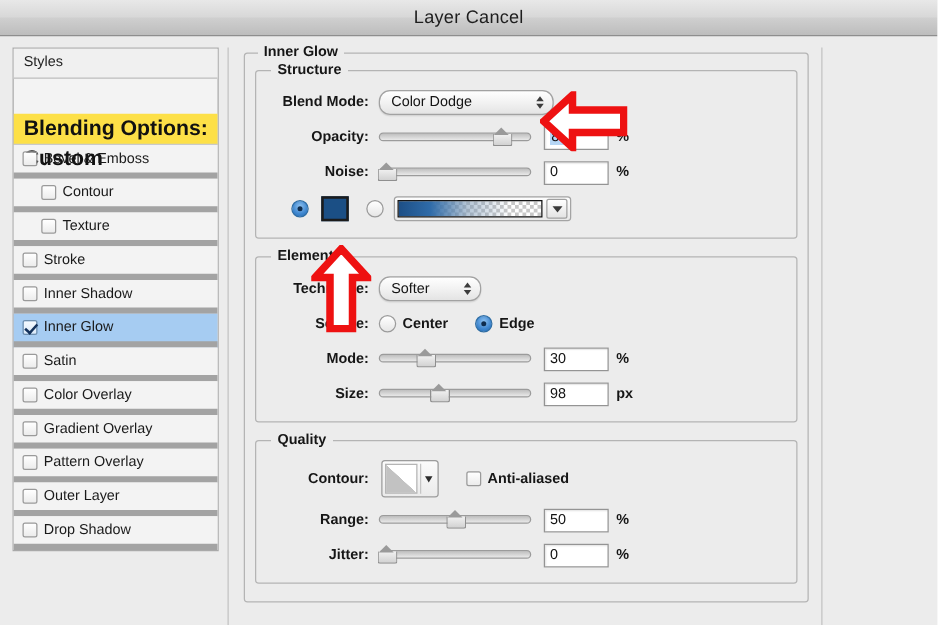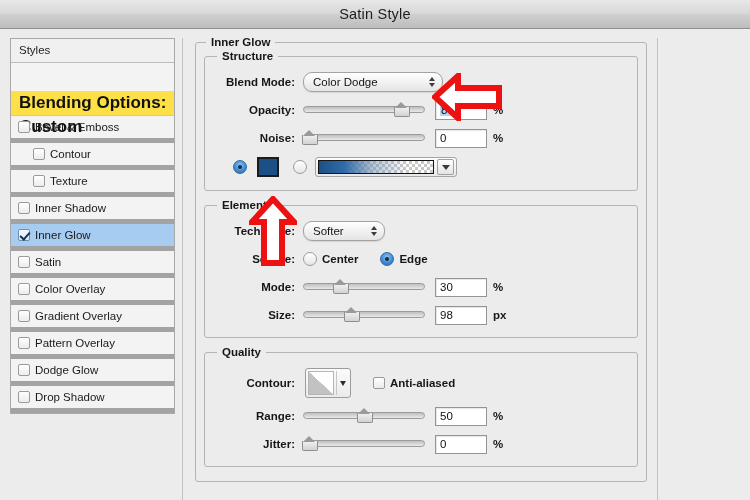--- a/index.html
+++ b/index.html
@@ -339,21 +339,21 @@
     pointer-events: none;
   }
   .ann svg { display: block; }
 </style>
 </head>
 <body>
 
 <div id="app">
 
   <div class="titlebar">
-    <div class="titlebar-text">Satin Style</div>
+    <div class="titlebar-text">Layer Cancel</div>
   </div>
 
   <div class="dialog-body">
 
     <div class="styles-col">
       <div class="styles-panel">
         <div class="styles-head">Styles</div>
         <div class="blending-row">Blending Options: Custom</div>
         <div id="styles-list">
             <div class="style-row">
@@ -363,20 +363,24 @@
             <div class="style-row indent">
               <span class="cb"></span>
               <span>Contour</span>
             </div>
             <div class="style-row indent">
               <span class="cb"></span>
               <span>Texture</span>
             </div>
             <div class="style-row">
               <span class="cb"></span>
+              <span>Stroke</span>
+            </div>
+            <div class="style-row">
+              <span class="cb"></span>
               <span>Inner Shadow</span>
             </div>
             <div class="style-row selected">
               <span class="cb checked"></span>
               <span>Inner Glow</span>
             </div>
             <div class="style-row">
               <span class="cb"></span>
               <span>Satin</span>
             </div>
@@ -387,21 +391,21 @@
             <div class="style-row">
               <span class="cb"></span>
               <span>Gradient Overlay</span>
             </div>
             <div class="style-row">
               <span class="cb"></span>
               <span>Pattern Overlay</span>
             </div>
             <div class="style-row">
               <span class="cb"></span>
-              <span>Dodge Glow</span>
+              <span>Outer Layer</span>
             </div>
             <div class="style-row">
               <span class="cb"></span>
               <span>Drop Shadow</span>
             </div>
           </div>
       </div>
     </div>
 
     <div class="vdiv"></div>

